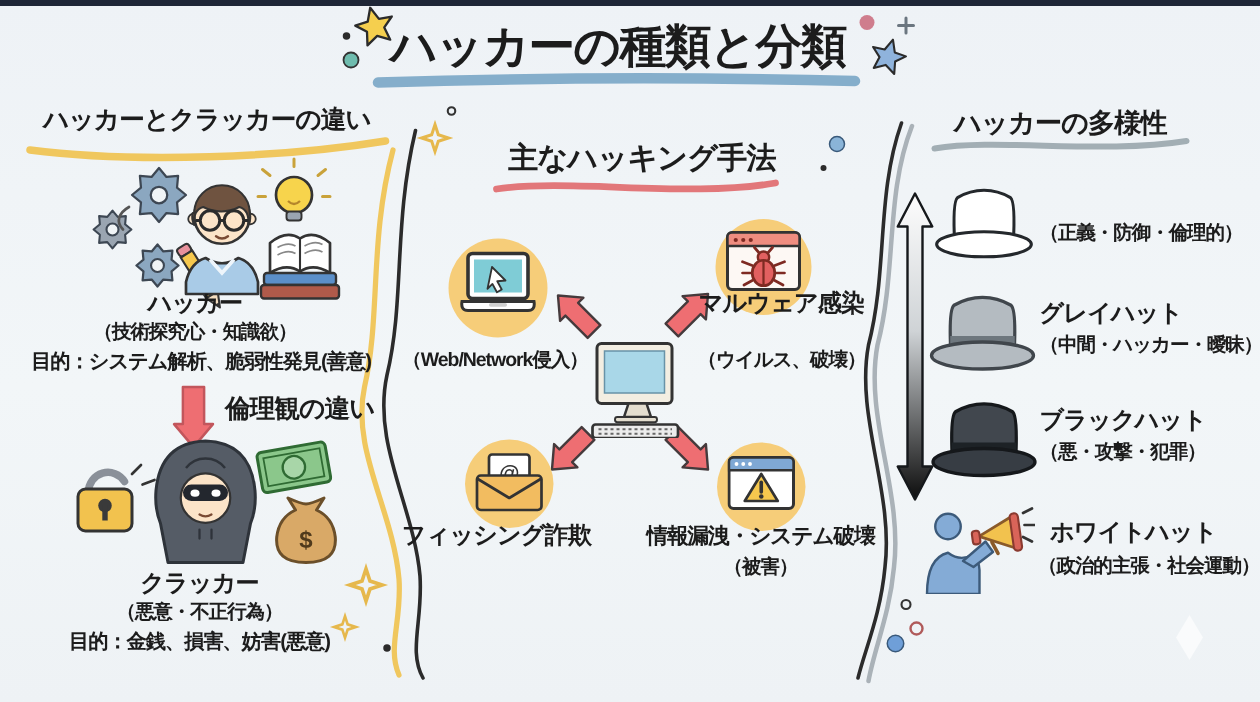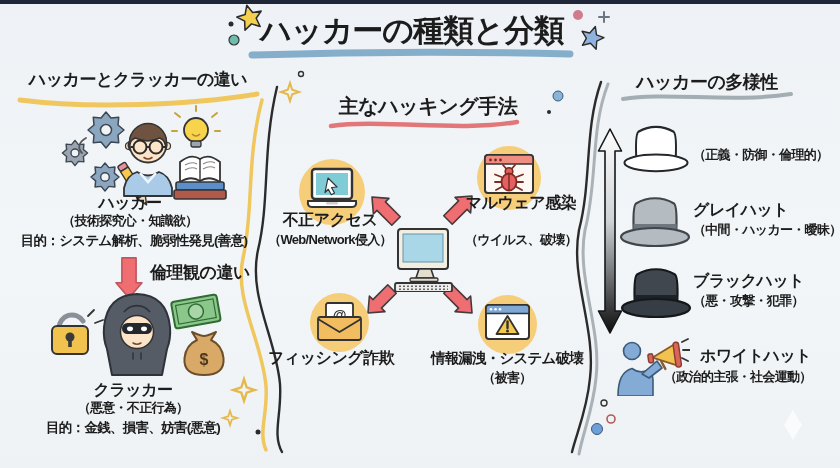--- a/index.html
+++ b/index.html
@@ -203,21 +203,20 @@
   <div class="t ctr hd-m" style="left:428px;top:95px;">主なハッキング手法</div>
 
   <div class="ycirc" style="left:299px;top:159px;width:66px;height:66px;"></div>
   <svg class="abs" style="left:306px;top:167px" width="52" height="46" viewBox="0 0 52 46">
     <rect x="6" y="2" width="40" height="30" rx="3" fill="#fff" stroke="#333" stroke-width="2.4"></rect>
     <rect x="10" y="6" width="32" height="22" fill="#7fccd6"></rect>
     <path d="M22,11 l9,9 -5.5,0.5 3,5.5 -3.2,1.8 -3,-5.5 -3.3,3.2 Z" fill="#fff" stroke="#333" stroke-width="1.2" stroke-linejoin="round"></path>
     <path d="M2,34 h48 q1,6 -4,6 h-40 q-5,0 -4,-6 Z" fill="#fff" stroke="#333" stroke-width="2"></path>
     <rect x="20" y="35" width="12" height="2.5" rx="1.2" fill="#cfcfcf"></rect>
   </svg>
-  <div class="t ctr nm" style="left:330px;top:211px;">不正アクセス</div>
   <div class="t ctr dt" style="left:330px;top:233px;">（Web/Network侵入）</div>
 
   <div class="ycirc" style="left:477px;top:146px;width:64px;height:64px;"></div>
   <svg class="abs" style="left:484px;top:154px" width="50" height="44" viewBox="0 0 50 44">
     <rect x="1" y="1" width="48" height="38" rx="3" fill="#fdf8f4" stroke="#333" stroke-width="2"></rect>
     <path d="M4,1 h42 a3,3 0 0 1 3,3 v6 H1 V4 a3,3 0 0 1 3,-3 Z" fill="#ef8d80" stroke="#333" stroke-width="1.6"></path>
     <circle cx="6.5" cy="6" r="1.4" fill="#7e2a22"></circle>
       <circle cx="11.5" cy="6" r="1.4" fill="#7e2a22"></circle>
       <circle cx="16.5" cy="6" r="1.4" fill="#7e2a22"></circle>
     <g stroke="#7e2a22" stroke-width="1.8" stroke-linecap="round">
@@ -300,14 +299,14 @@
     </g>
     <g transform="translate(37,8) rotate(-8)">
       <path d="M2,12 L25,2 L25,23 Z" fill="#f2c24e" stroke="#8a5a2a" stroke-width="1.8" stroke-linejoin="round"></path>
       <rect x="24" y="0" width="5.5" height="25" rx="2.5" fill="#d96459" stroke="#8a3a30" stroke-width="1.4"></rect>
       <rect x="-2.5" y="8" width="5" height="9" rx="2" fill="#d96459" stroke="#8a3a30" stroke-width="1.4"></rect>
       <path d="M10,17 l3,8" stroke="#8a5a2a" stroke-width="2.4" stroke-linecap="round"></path>
     </g>
     <path d="M70,4 l6,-3 M71,12 h7 M70,20 l6,3" stroke="#333" stroke-width="1.8" stroke-linecap="round" fill="none"></path>
   </svg>
   <div class="t nm" style="left:700px;top:347px;">ホワイトハット</div>
-  <div class="t dt" style="left:664px;top:370px;">（政治的主張・社会運動）</div>
+  <div class="t dt" style="left:692px;top:370px;">（政治的主張・社会運動）</div>
 </div>
 
 </body></html>

